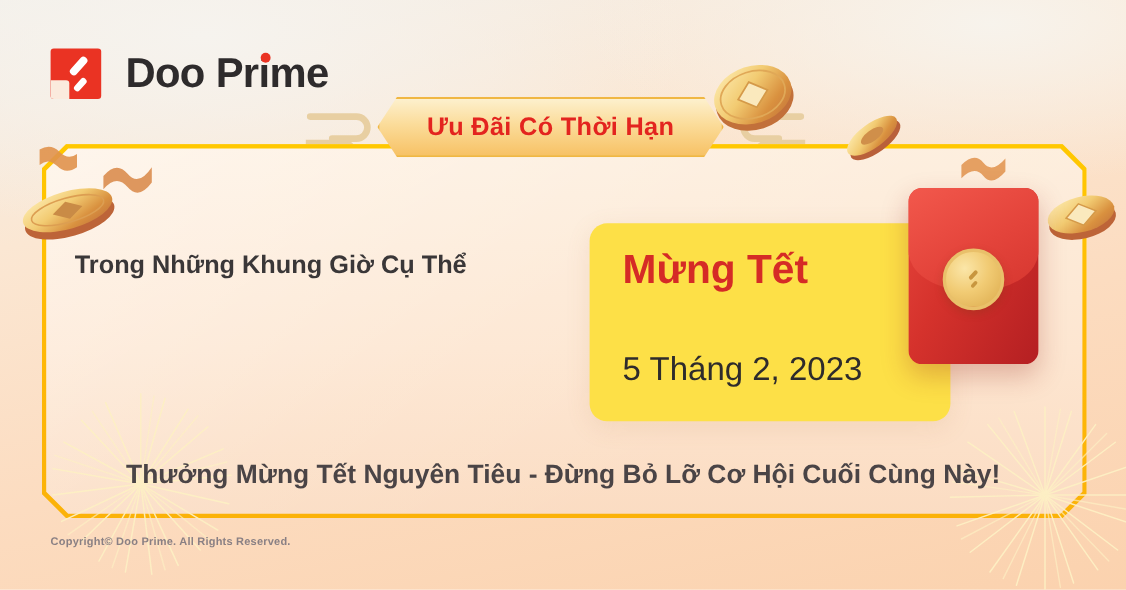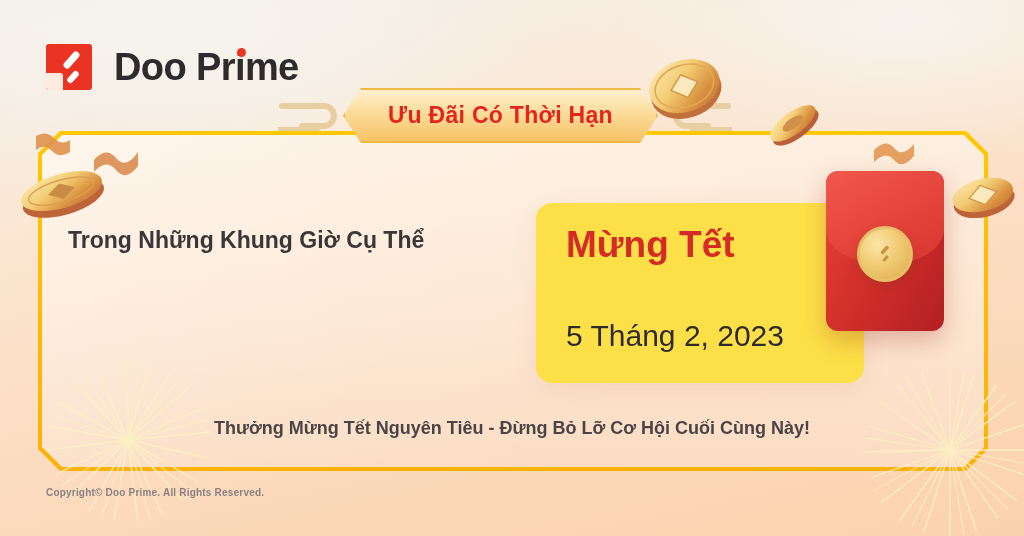--- a/index.html
+++ b/index.html
@@ -129,21 +129,21 @@
     display:flex; align-items:center; justify-content:center;
   }
   .seal-mark{ width:22px; height:22px; position:relative; }
 
   
   .deco{ position:absolute; pointer-events:none; }
 
   
   .tagline{
     position:absolute; left:0; top:418px; width:1024px; text-align:center;
-    font-size:18px; font-weight:700; color:#4a4446; white-space:nowrap;
+    font-size:24px; font-weight:700; color:#4a4446; white-space:nowrap;
   }
 
   
   .copyright{
     position:absolute; left:46px; top:487px;
     font-size:10px; font-weight:700; color:#8a8084; letter-spacing:.2px;
   }
 </style>
 </head>
 <body>

